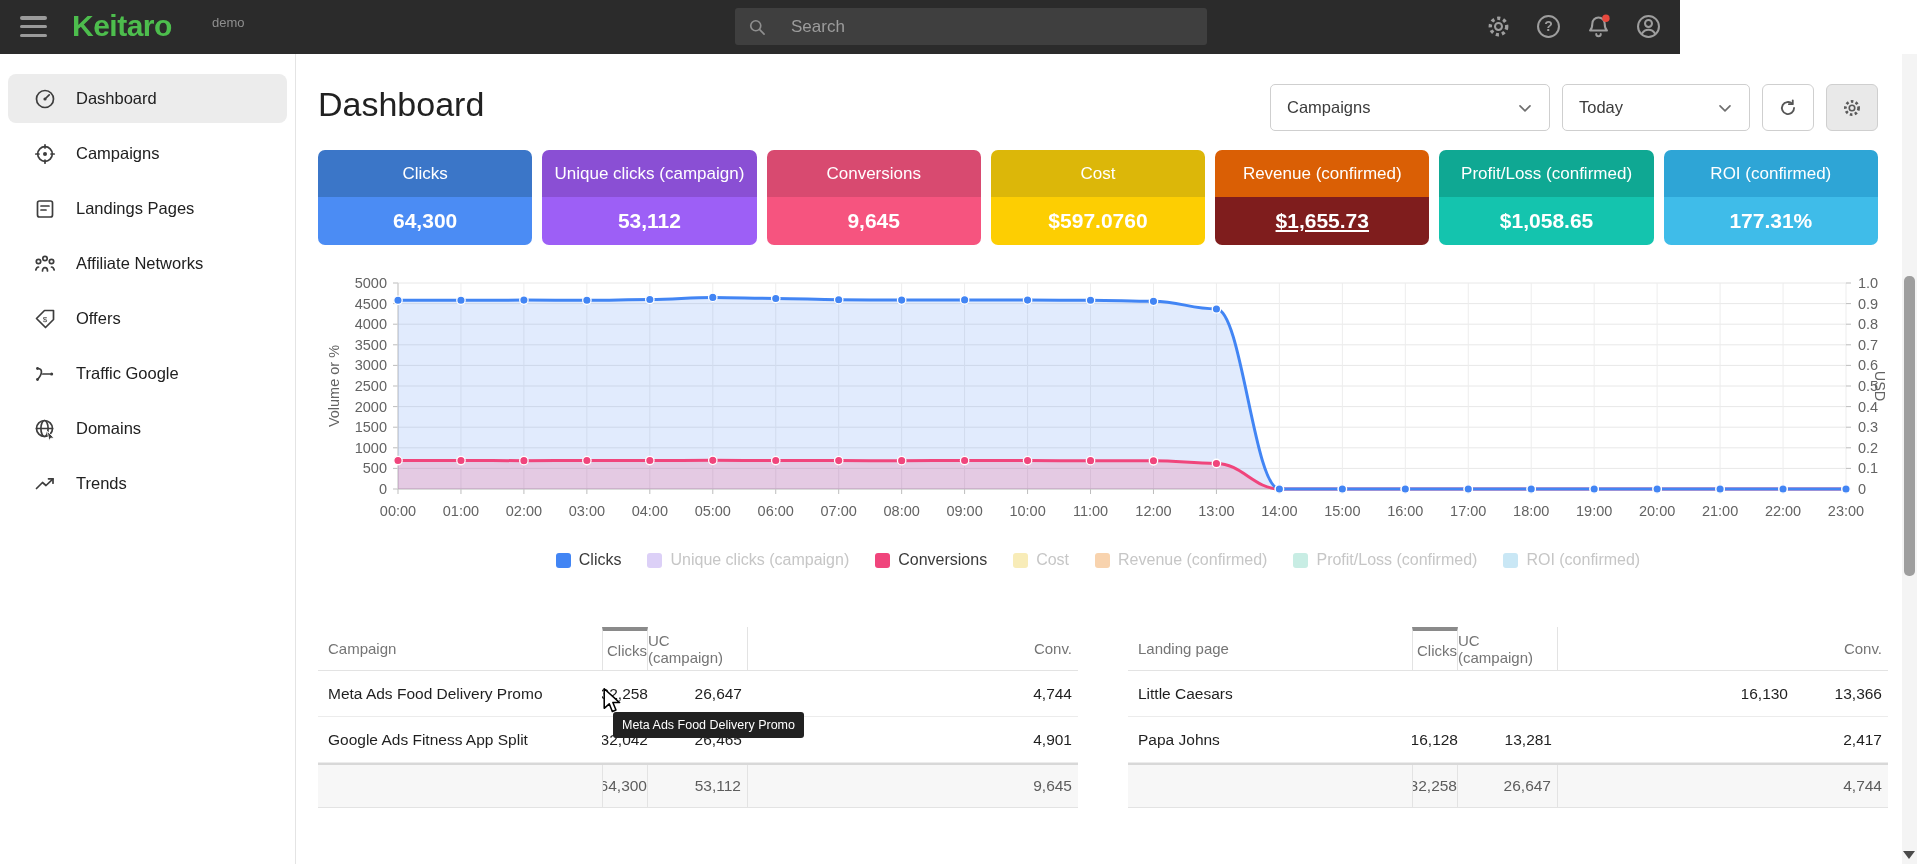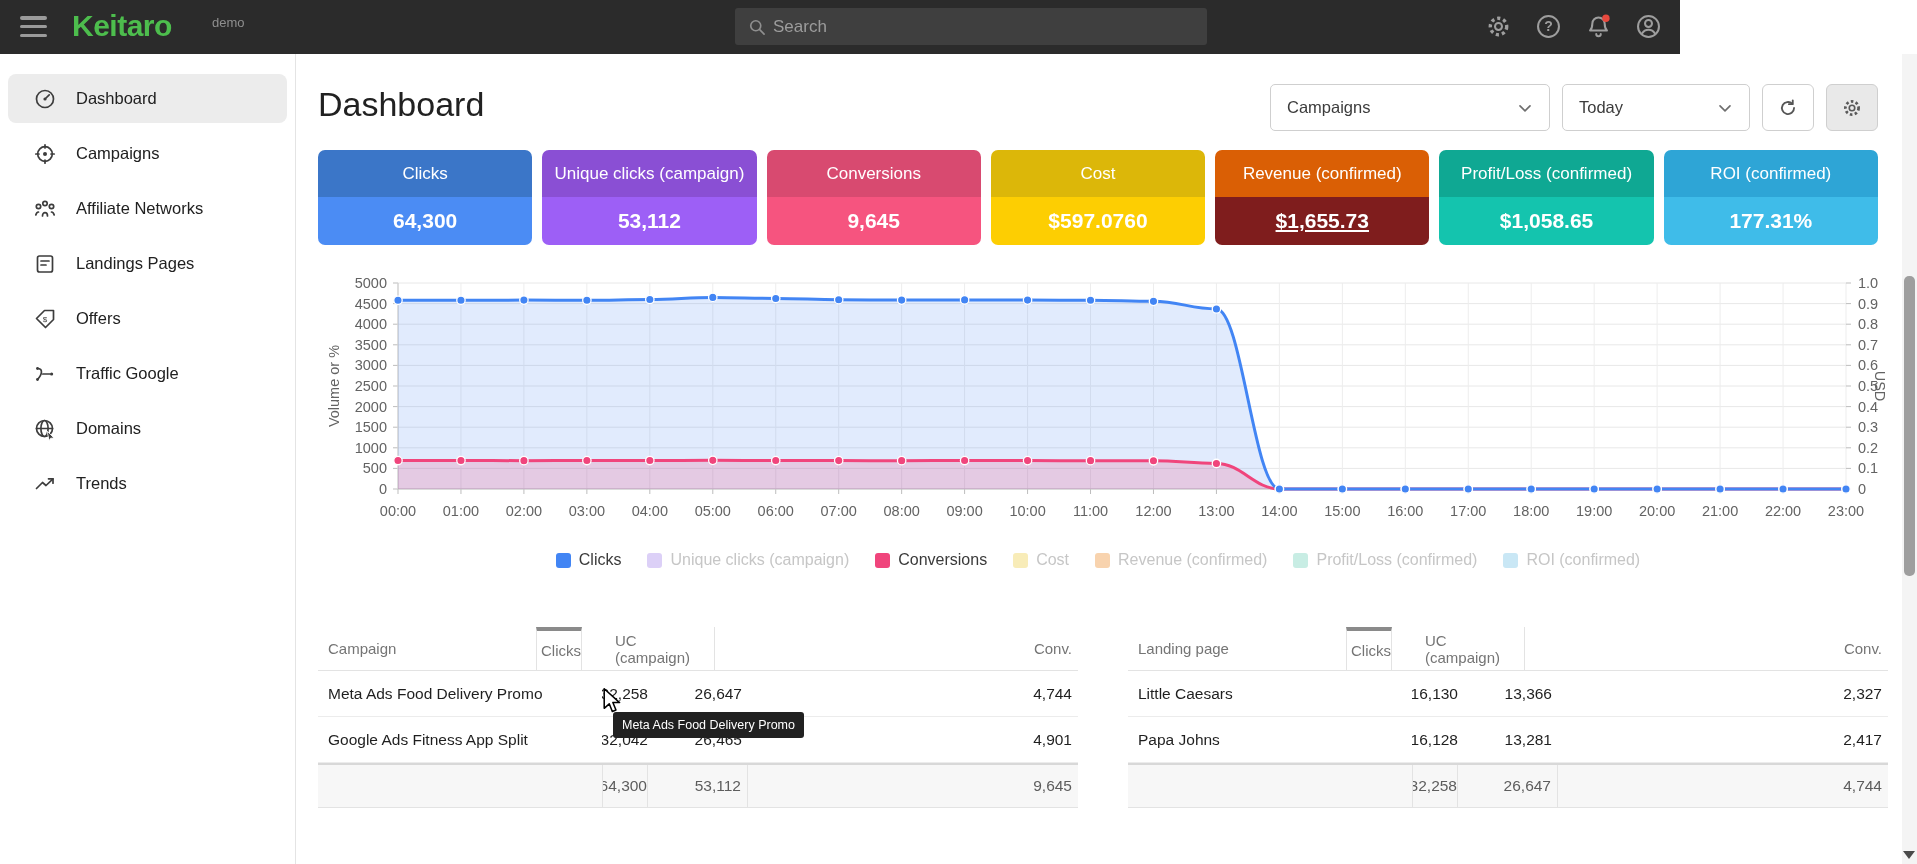--- a/index.html
+++ b/index.html
@@ -6,21 +6,21 @@
   html,body { width:1917px; height:864px; overflow:hidden; }
   body { position:relative; background:#fff; font-family:"Liberation Sans",sans-serif; }
 
   
   .topbar { position:absolute; left:0; top:0; width:1680px; height:54px; background:#2b2b2b; z-index:20; }
   .hamburger { position:absolute; left:20px; top:16px; width:27px; height:21px; display:flex; flex-direction:column; justify-content:space-between; cursor:pointer; }
   .hamburger span { display:block; height:3.5px; border-radius:2px; background:#9b9b9b; }
   .logo { position:absolute; left:72px; top:9px; font-size:30px; font-weight:bold; color:#4dbd4d; letter-spacing:-0.5px; }
   .logo-badge { position:absolute; left:212px; top:15px; font-size:13px; color:#8f8f8f; }
   .searchbox { position:absolute; left:735px; top:8px; width:472px; height:37px; background:#3f3f3f; border-radius:3px; display:flex; align-items:center; padding:0 12px; }
-  .searchbox input { flex:1; margin-left:6px; background:transparent; border:none; outline:none; color:#cfcfcf; font-size:17px; font-family:"Liberation Sans",sans-serif; }
+  .searchbox input { flex:1; margin-left:24px; background:transparent; border:none; outline:none; color:#cfcfcf; font-size:17px; font-family:"Liberation Sans",sans-serif; }
   .searchbox input::placeholder { color:#9c9c9c; }
   .topbar-actions { position:absolute; right:18px; top:13px; display:flex; gap:23px; align-items:center; }
   .tb-icon { width:27px; height:27px; position:relative; cursor:pointer; }
 
   
   .sidebar { position:absolute; left:0; top:54px; width:296px; height:810px; background:#fff; border-right:1px solid #e4e4e4; padding-top:20px; z-index:10; }
   .side-item { height:49px; margin:0 8px 6px 8px; border-radius:8px; display:flex; align-items:center; padding-left:25px; cursor:pointer; }
   .side-item.active { background:#ececec; }
   .side-item .icn { width:24px; height:24px; flex:0 0 24px; }
   .side-item .lbl { margin-left:19px; font-size:16.5px; color:#212121; }
@@ -47,21 +47,21 @@
   #chart-svg { display:block; margin-top:24px; }
   #chart-svg text { font-family:"Liberation Sans",sans-serif; font-size:14.5px; fill:#636363; }
 
   .legend { margin-top:20px; width:1560px; display:flex; justify-content:center; align-items:center; gap:26px; }
   .legend-item { display:flex; align-items:center; gap:8px; font-size:16px; cursor:pointer; }
   .legend-swatch { width:15px; height:15px; border-radius:3px; }
 
   
   .tables { margin-top:58px; display:flex; gap:50px; }
   .tbl { width:760px; }
-  .t-head { display:flex; height:44px; font-size:15px; color:#757575; border-bottom:1px solid #e3e3e3;gap:33px; }
+  .t-head { display:flex; height:44px; font-size:15px; color:#757575; border-bottom:1px solid #e3e3e3; }
   .t-row  { display:flex; height:46px; font-size:15.5px; color:#1f1f1f; border-bottom:1px solid #ececec; cursor:pointer; }
   .t-foot { display:flex; height:45px; font-size:15.5px; color:#5d5d5d; background:#f7f7f7; border-top:2px solid #d8d8d8; border-bottom:1px solid #e3e3e3; }
   .t-head > div, .t-row > div, .t-foot > div { display:flex; align-items:center; }
   .cn { flex:1; padding-left:10px; }
   .cc { width:46px; justify-content:flex-end; overflow:hidden; }
   .cu { width:100px; justify-content:flex-end; padding-right:6px; }
   .cv { width:330px; justify-content:flex-end; padding-right:6px; }
   .t-head .cc { border-left:1px solid #e3e3e3; border-right:1px solid #e3e3e3; border-top:4px solid #8a8a8a; }
   .t-head .cu { border-right:1px solid #e3e3e3; }
   .t-foot .cc { border-left:1px solid #e3e3e3; border-right:1px solid #e3e3e3; }
@@ -129,36 +129,36 @@
         <circle cx="12" cy="12" r="2" fill="#3d3d3d" stroke="none"></circle>
         <line x1="12" y1="2.8" x2="12" y2="6"></line>
         <line x1="12" y1="18" x2="12" y2="21.2"></line>
         <line x1="2.8" y1="12" x2="6" y2="12"></line>
         <line x1="18" y1="12" x2="21.2" y2="12"></line>
       </svg>
     <span class="lbl">Campaigns</span>
   </div>
   <div class="side-item">
     <svg class="icn" viewBox="0 0 24 24">
+        <rect x="4.5" y="4" width="15" height="16" rx="2"></rect>
+        <line x1="8" y1="9" x2="16" y2="9"></line>
+        <line x1="8" y1="13" x2="13" y2="13"></line>
+      </svg>
+    <span class="lbl">Landings Pages</span>
+  </div>
+  <div class="side-item">
+    <svg class="icn" viewBox="0 0 24 24">
         <circle cx="12" cy="6.5" r="2.2"></circle>
         <circle cx="5.5" cy="9.5" r="2.2"></circle>
         <circle cx="18.5" cy="9.5" r="2.2"></circle>
         <path d="M9.5 19 c0-2 1.1-3.3 2.5-3.3 s2.5 1.3 2.5 3.3"></path>
         <path d="M2.8 18 c0.4-1.8 1.4-2.9 2.7-3"></path>
         <path d="M21.2 18 c-0.4-1.8-1.4-2.9-2.7-3"></path>
       </svg>
     <span class="lbl">Affiliate Networks</span>
-  </div>
-  <div class="side-item">
-    <svg class="icn" viewBox="0 0 24 24">
-        <rect x="4.5" y="4" width="15" height="16" rx="2"></rect>
-        <line x1="8" y1="9" x2="16" y2="9"></line>
-        <line x1="8" y1="13" x2="13" y2="13"></line>
-      </svg>
-    <span class="lbl">Landings Pages</span>
   </div>
   <div class="side-item">
     <svg class="icn" viewBox="0 0 24 24">
         <path d="M3.5 11.5 L11.5 3.5 H20.5 V12.5 L12.5 20.5 Z"></path>
         <text x="12" y="14.5" text-anchor="middle" font-size="8" fill="#3d3d3d" stroke="none" font-family="Liberation Sans, sans-serif">$</text>
       </svg>
     <span class="lbl">Offers</span>
   </div>
   <div class="side-item">
     <svg class="icn" viewBox="0 0 24 24">
@@ -500,21 +500,20 @@
       <div class="t-head">
         <div class="cn">Landing page</div>
         <div class="cc">Clicks</div>
         <div class="cu">UC (campaign)</div>
         <div class="cv">Conv.</div>
       </div>
       <div class="t-row">
         <div class="cn">Little Caesars</div>
         <div class="cc">16,130</div>
         <div class="cu">13,366</div>
-        <div class="cv">2,327</div>
       </div>
       <div class="t-row">
         <div class="cn">Papa Johns</div>
         <div class="cc">16,128</div>
         <div class="cu">13,281</div>
         <div class="cv">2,417</div>
       </div>
       <div class="t-foot">
         <div class="cn"></div>
         <div class="cc">32,258</div>

